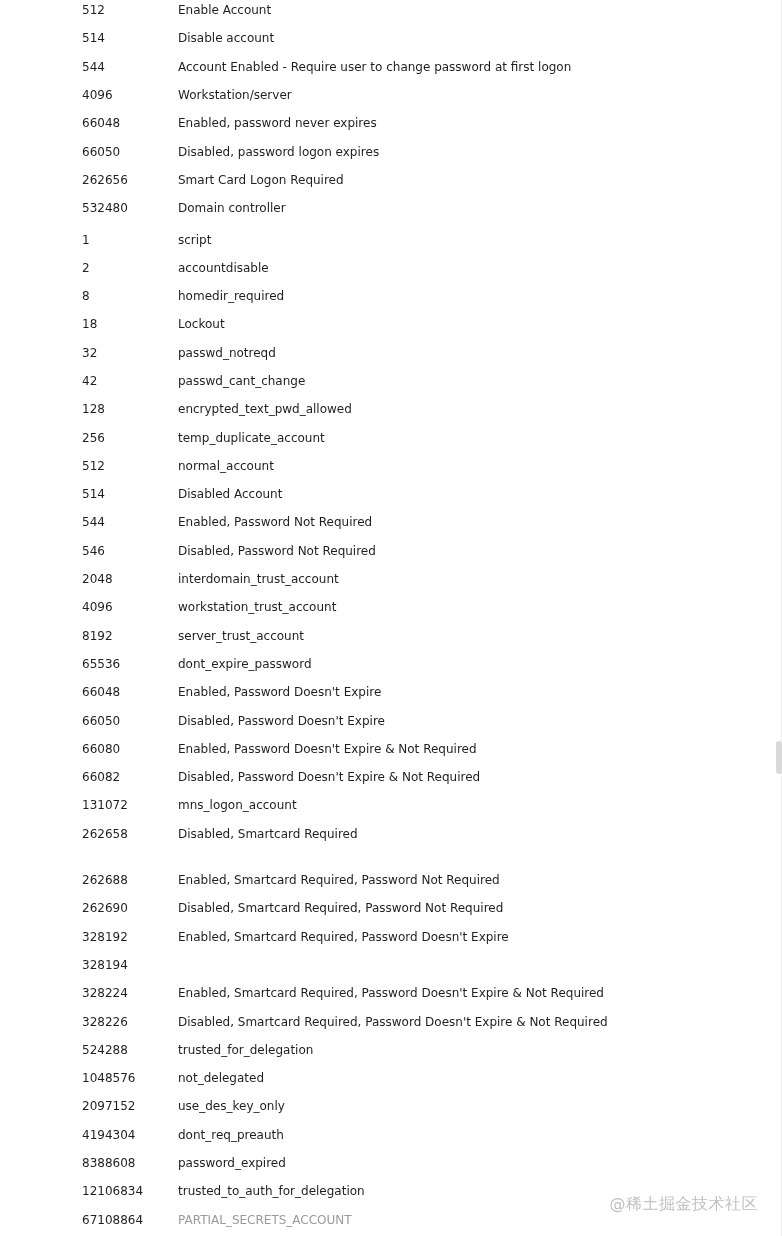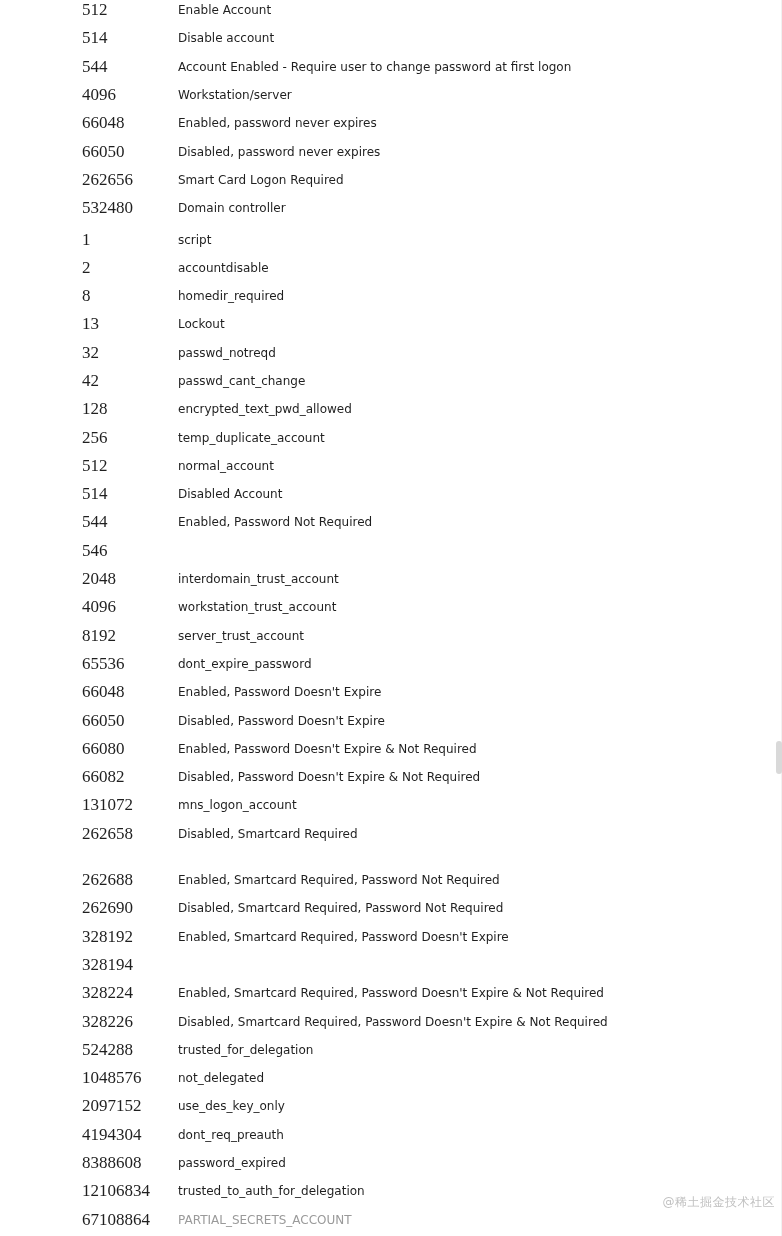--- a/index.html
+++ b/index.html
@@ -26,38 +26,37 @@
   .sec-2 { margin-top: 18px; }
   .row {
     display: flex;
     align-items: center;
     height: 28.3px;
   }
   .num {
     margin-left: 82px;
     width: 96px;
     flex: 0 0 96px;
-    font-size: 17px;
+    font-size: 12px;
     color: var(--text-color, #1f1f1f);
     white-space: nowrap;
-    font-family: Liberation Serif, serif;
   }
   .desc {
     font-size: 12px;
     color: var(--text-color, #1f1f1f);
     white-space: nowrap;
   }
   .desc.muted {
     color: var(--muted-color, #9a9a9a);
   }
   .watermark {
     position: absolute;
     top: 1194px;
-    right: 7px;
-    font-size: 12px;
+    right: 24px;
+    font-size: 16px;
     color: var(--watermark-color, #c1c1c1);
     letter-spacing: 0.5px;
     white-space: nowrap;
   }
   .scroll-track {
     position: absolute;
     top: 0;
     right: 0;
     width: 1px;
     height: 100%;
@@ -93,21 +92,21 @@
       <div class="row">
         <span class="num">4096</span>
         <span class="desc">Workstation/server</span>
       </div>
       <div class="row">
         <span class="num">66048</span>
         <span class="desc">Enabled, password never expires</span>
       </div>
       <div class="row">
         <span class="num">66050</span>
-        <span class="desc">Disabled, password never expires</span>
+        <span class="desc">Disabled, password logon expires</span>
       </div>
       <div class="row">
         <span class="num">262656</span>
         <span class="desc">Smart Card Logon Required</span>
       </div>
       <div class="row">
         <span class="num">532480</span>
         <span class="desc">Domain controller</span>
       </div>
     </div>
@@ -118,21 +117,21 @@
       </div>
       <div class="row">
         <span class="num">2</span>
         <span class="desc">accountdisable</span>
       </div>
       <div class="row">
         <span class="num">8</span>
         <span class="desc">homedir_required</span>
       </div>
       <div class="row">
-        <span class="num">13</span>
+        <span class="num">18</span>
         <span class="desc">Lockout</span>
       </div>
       <div class="row">
         <span class="num">32</span>
         <span class="desc">passwd_notreqd</span>
       </div>
       <div class="row">
         <span class="num">42</span>
         <span class="desc">passwd_cant_change</span>
       </div>
@@ -151,20 +150,21 @@
       <div class="row">
         <span class="num">514</span>
         <span class="desc">Disabled Account</span>
       </div>
       <div class="row">
         <span class="num">544</span>
         <span class="desc">Enabled, Password Not Required</span>
       </div>
       <div class="row">
         <span class="num">546</span>
+        <span class="desc">Disabled, Password Not Required</span>
       </div>
       <div class="row">
         <span class="num">2048</span>
         <span class="desc">interdomain_trust_account</span>
       </div>
       <div class="row">
         <span class="num">4096</span>
         <span class="desc">workstation_trust_account</span>
       </div>
       <div class="row">

